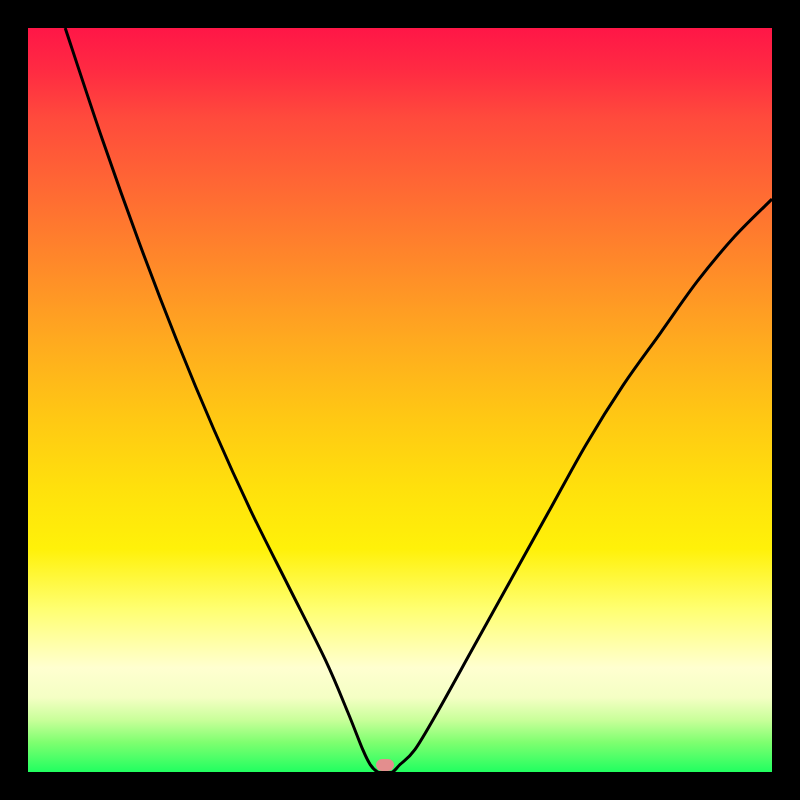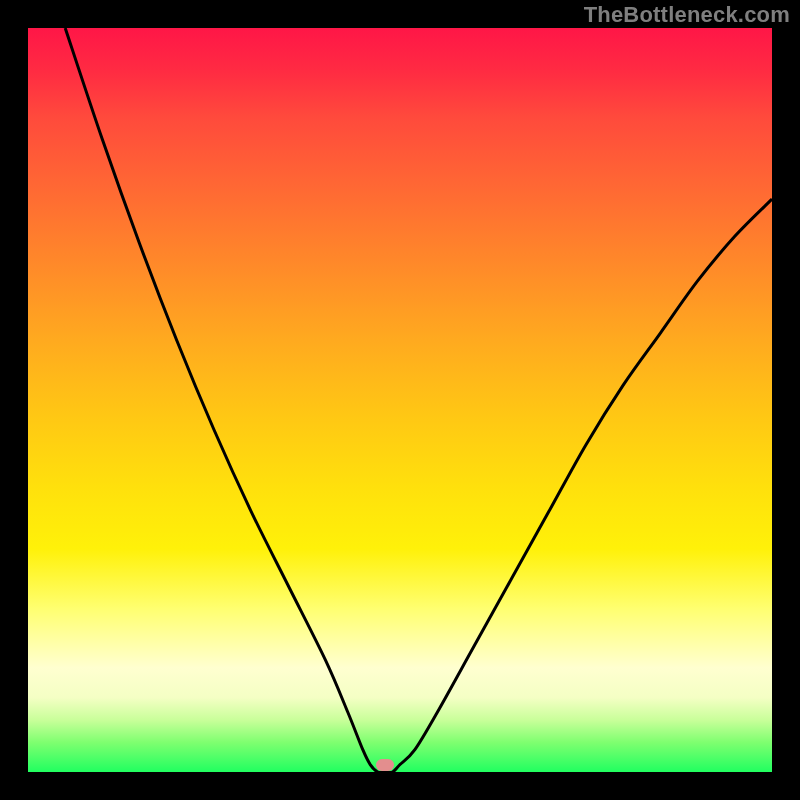--- a/index.html
+++ b/index.html
@@ -74,21 +74,20 @@
     left: 0; top: 0;
     width: 100%; height: 100%;
     z-index: 4;
   }
 </style>
 </head>
 <body>
 
 <div class="frame">
 
-  <div class="watermark">TheBottleneck.com</div>
 
   <div class="plot-area">
     <div class="gradient-fill"></div>
 
     <svg class="curve" viewBox="0 0 744 744" preserveAspectRatio="none">
       <path id="curve-path" d="M 37.2 0 C 43.400000000000006 18.600000000000005, 62.00000000000001 75.64000000000001, 74.4 111.60000000000002 C 86.80000000000001 147.56000000000003, 99.19999999999999 182.28, 111.6 215.76 C 124 249.23999999999998, 136.4 281.48, 148.8 312.48 C 161.20000000000002 343.48, 173.6 373.24, 186 401.76 C 198.4 430.28, 210.79999999999998 457.56, 223.2 483.6 C 235.6 509.64000000000004, 247.99999999999997 533.2, 260.4 558 C 272.79999999999995 582.8, 287.68 611.3199999999999, 297.6 632.4 C 307.52000000000004 653.48, 313.72 669.6, 319.92 684.48 C 326.12 699.36, 331.08000000000004 713, 334.8 721.68 C 338.52 730.3599999999999, 339.76 732.8399999999999, 342.24 736.56 C 344.72 740.28, 347.2 742.76, 349.68 744 C 352.16 745.24, 354.64 744, 357.12 744 C 359.6 744, 362.08 745.24, 364.56 744 C 367.04 742.76, 368.28 740.28, 372 736.56 C 375.72 732.8399999999999, 380.68 730.3599999999999, 386.88 721.68 C 393.08 713, 399.28000000000003 701.84, 409.20000000000005 684.48 C 419.12000000000006 667.12, 434 639.84, 446.4 617.52 C 458.79999999999995 595.1999999999999, 471.20000000000005 572.8799999999999, 483.6 550.56 C 496 528.24, 508.4 505.92, 520.8 483.6 C 533.1999999999999 461.28000000000003, 545.6 437.71999999999997, 558 416.64 C 570.4 395.56, 582.8000000000001 375.72, 595.2 357.12 C 607.6 338.52, 620 322.40000000000003, 632.4 305.04 C 644.8 287.68, 657.2 269.08, 669.6 252.95999999999998 C 682 236.83999999999997, 694.4 221.96000000000004, 706.8 208.32000000000005 C 719.1999999999999 194.68000000000006, 737.8 177.32000000000002, 744 171.12" fill="none" stroke-width="3" stroke="#000000"></path>
     </svg>
 
     <div id="marker" class="marker" style="background-color: rgb(227, 142, 142); left: 357.12px; top: 736.56px;"></div>
   </div>

